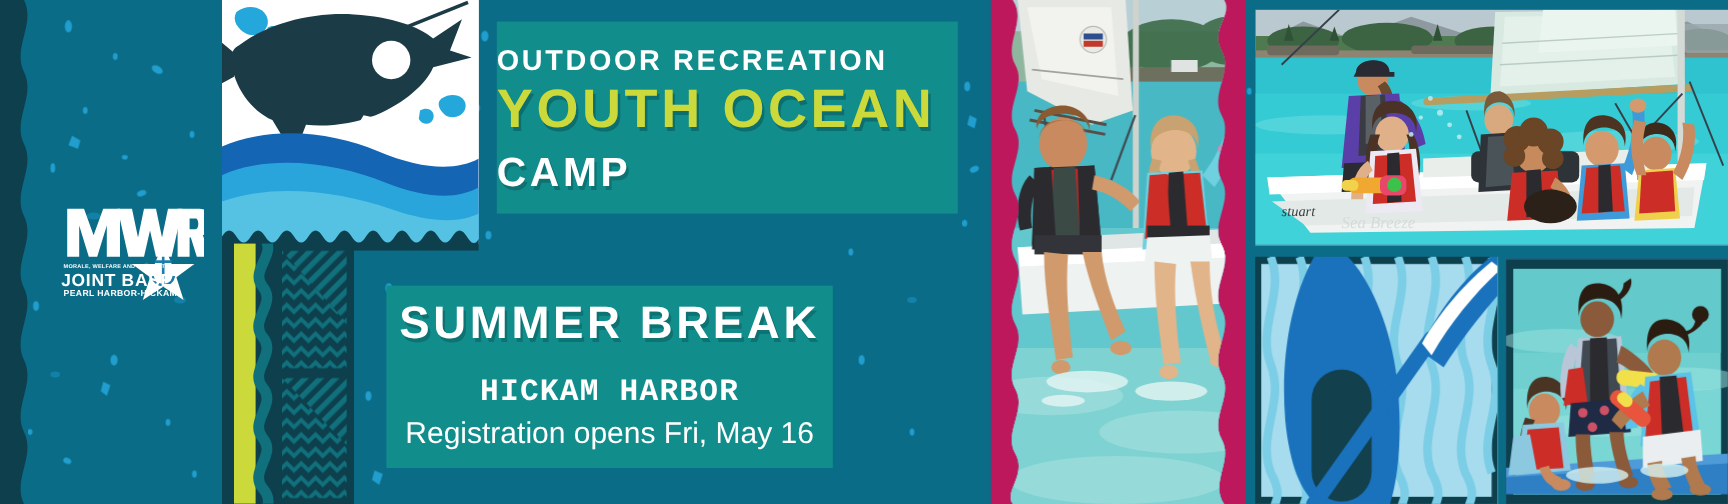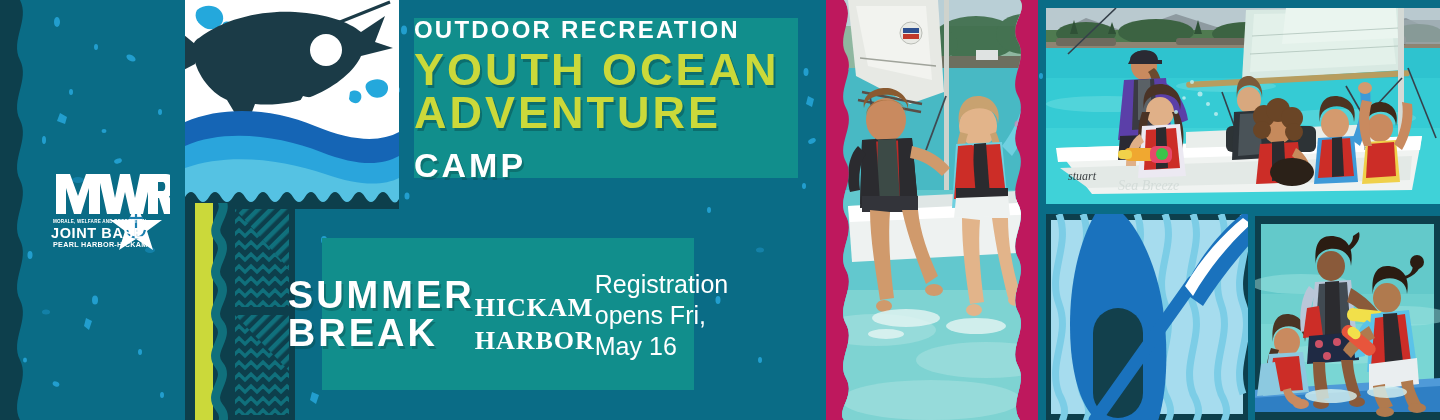--- a/index.html
+++ b/index.html
@@ -59,32 +59,32 @@
     color:#ffffff;font-weight:bold;letter-spacing:3px;
     font-size:34px;line-height:1;margin-top:14px;text-transform:uppercase;
     text-shadow:2px 3px 0 rgba(7,72,73,.40);
     font-family:"Liberation Sans", sans-serif;
   }
 
   
   .info-box{
     position:absolute;left:322px;top:238px;width:372px;height:152px;
     background:#118e8c;
-    display:flex;flex-direction:row;align-items:center;justify-content:center;
+    display:flex;flex-direction:column;align-items:center;justify-content:center;
   }
   .info-title{
     color:#ffffff;font-weight:bold;letter-spacing:3px;
     font-size:38px;line-height:1;text-transform:uppercase;
     text-shadow:2px 3px 0 rgba(7,72,73,.40);
     font-family:"Liberation Sans", sans-serif;
   }
   .info-sub{
     color:#ffffff;font-weight:bold;letter-spacing:1px;
     font-size:26px;line-height:1.25;margin-top:21px;text-transform:uppercase;
-    font-family:Liberation Serif, serif;
+    font-family:Liberation Mono, monospace;
   }
   .info-note{
     color:#ffffff;font-weight:normal;
     font-size:25px;line-height:1.25;margin-top:3px;
     font-family:"Liberation Sans", sans-serif;
   }
 
   
   .mwr-logo{position:absolute;left:44px;top:168px;width:126px;height:84px;}
   .mwr-logo svg{display:block;width:126px;height:84px;}
@@ -293,21 +293,20 @@
 
       <text x="9" y="55" font-family="Liberation Sans, sans-serif" font-size="4.6" font-weight="bold" fill="#ffffff" letter-spacing="0.2">MORALE, WELFARE AND RECREATION</text>
       <text x="7" y="70" font-family="Liberation Sans, sans-serif" font-size="14.5" font-weight="bold" fill="#ffffff" letter-spacing="0.6">JOINT BASE</text>
       <text x="9" y="79" font-family="Liberation Sans, sans-serif" font-size="7.2" font-weight="bold" fill="#ffffff" letter-spacing="0.3">PEARL HARBOR-HICKAM</text>
     </svg>
   </div>
 
   <div class="headline-box">
     <div class="kicker">OUTDOOR RECREATION</div>
     <div class="big-green">YOUTH OCEAN</div>
-    <div class="big-green">ADVENTURE</div>
     <div class="camp-word">CAMP</div>
   </div>
 
   <div class="info-box">
     <div class="info-title">SUMMER BREAK</div>
     <div class="info-sub">HICKAM HARBOR</div>
     <div class="info-note">Registration opens Fri, May 16</div>
   </div>
 
   <div class="photo" id="photo-sailing-kids">

